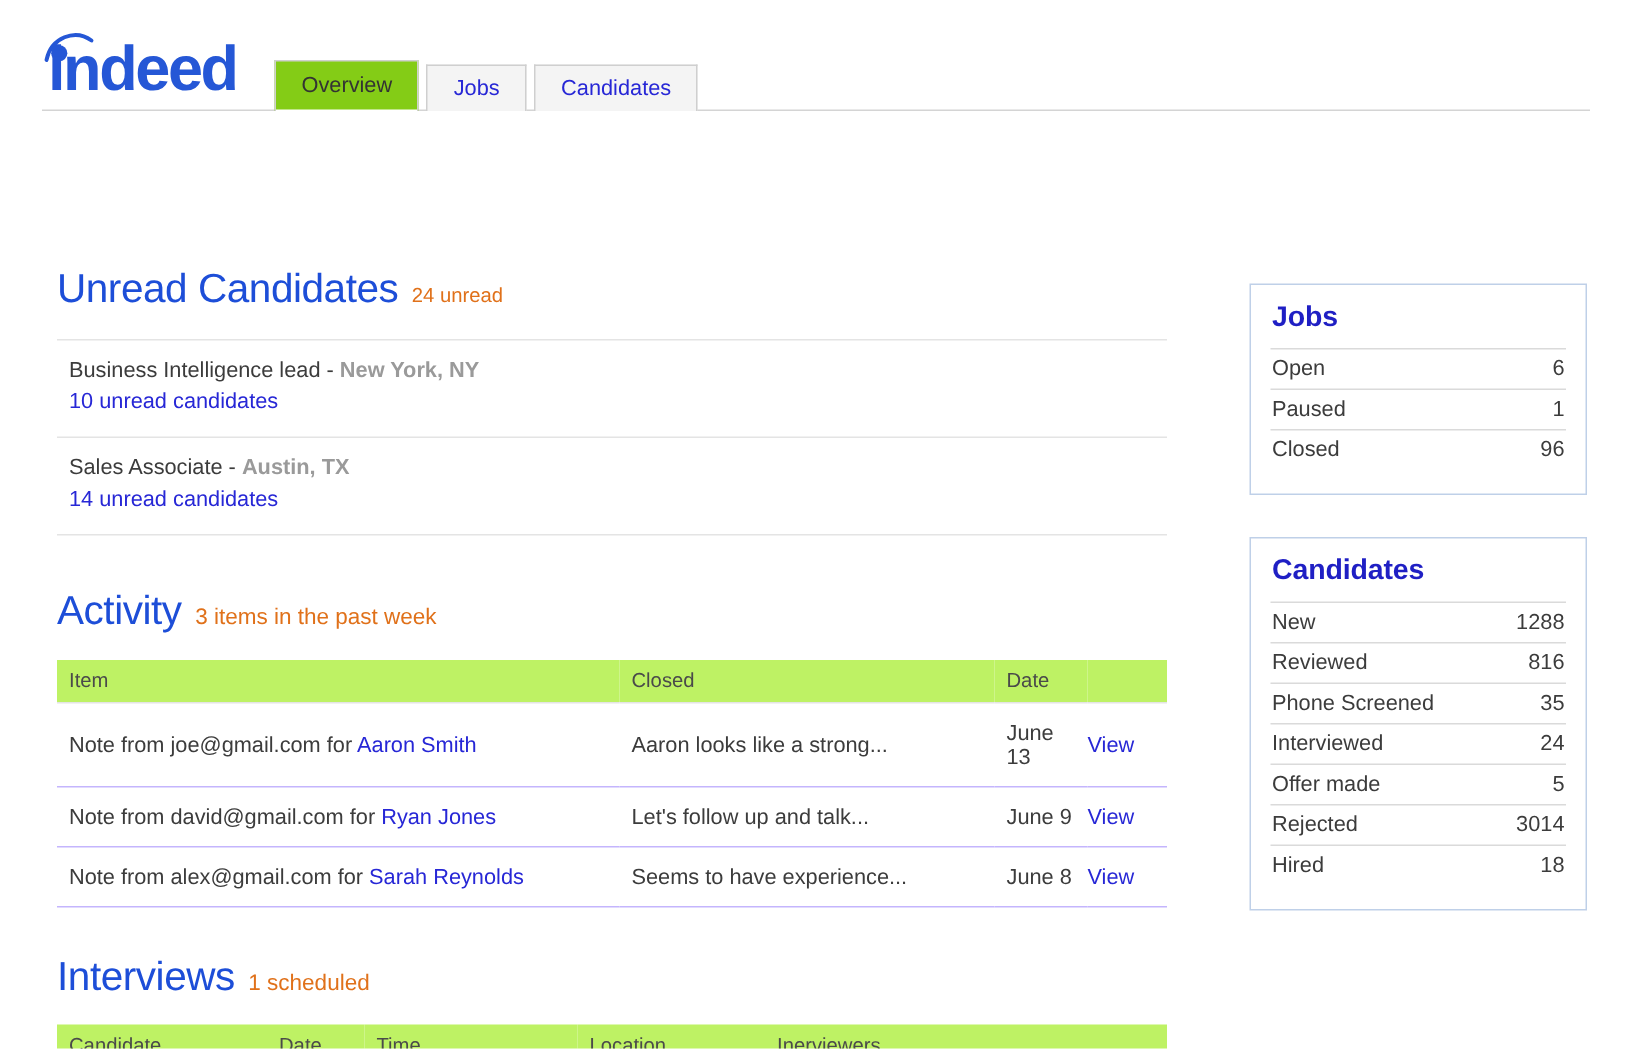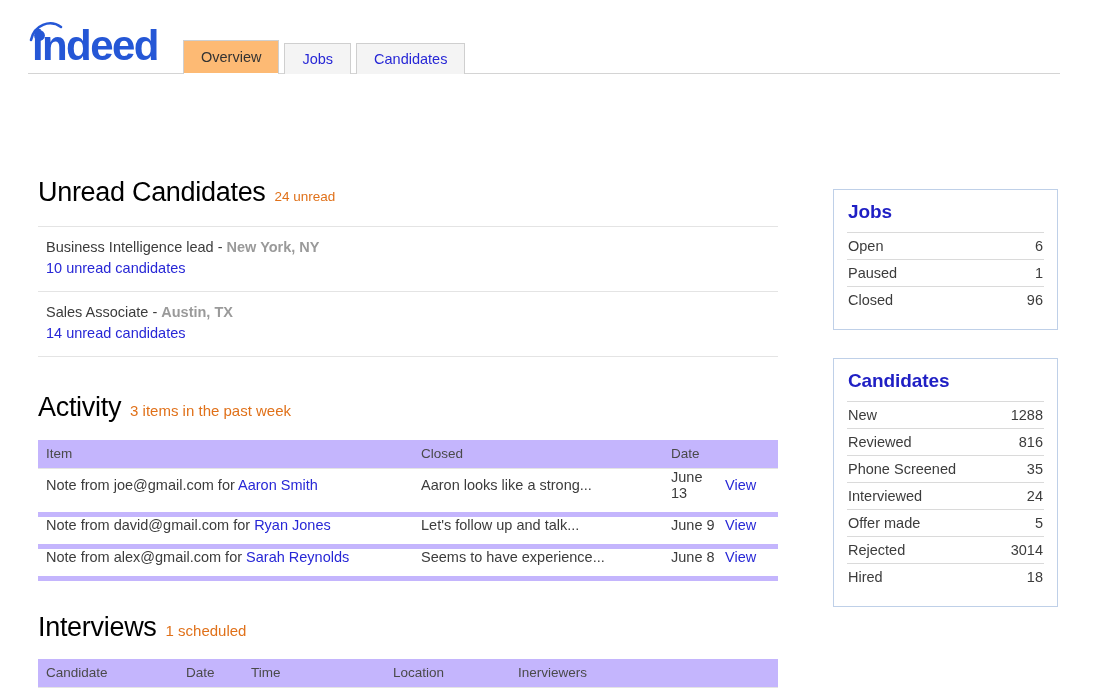--- a/index.html
+++ b/index.html
@@ -50,21 +50,21 @@
     font-size: 14.5px;
     border: 1px solid #cfcfcf;
     border-bottom: none;
     background: #f4f4f4;
     color: #2727d6;
     cursor: pointer;
     white-space: nowrap;
     line-height: 1;
   }
   .tab.active {
-    background: #fdba74;
+    background: #84cc16;
     color: #333333;
     height: 34px;
     position: relative;
     z-index: 4;
   }
   .tab.active::after {
     content: "";
     position: absolute;
     left: 0; right: 0;
     bottom: -1px;
@@ -105,21 +105,21 @@
   }
   .sec-head {
     display: flex;
     align-items: baseline;
     gap: 9px;
     white-space: nowrap;
   }
   .sec-title {
     font-size: 27px;
     font-weight: 400;
-    color: #000000;
+    color: #1d4ed8;
     letter-spacing: -0.3px;
     line-height: 1.1;
   }
   .sec-sub {
     font-size: 13.5px;
     color: #e0711a;
   }
   .sec-sub.small {
     font-size: 15px;
   }
@@ -152,33 +152,33 @@
   }
 
   
   .tbl {
     width: 740px;
     margin-top: 17px;
     border-collapse: collapse;
     table-layout: fixed;
   }
   .tbl th {
-    background: #c4b5fd;
+    background: #bef264;
     font-weight: 400;
     font-size: 13.5px;
     color: #4a4a4a;
     text-align: left;
     padding: 6px 6px 7px 8px;
     border-bottom: 1px solid #e4e4e4;
   }
   .tbl td {
     font-size: 14.5px;
     color: #3c3c3c;
-    padding: 0 6px 11px 8px;
-    border-bottom: 5px solid #c4b5fd;
+    padding: 12px 6px 11px 8px;
+    border-bottom: 1px solid #c4b5fd;
     vertical-align: middle;
   }
   .lnk {
     color: #2727d6;
     cursor: pointer;
   }
   .view-cell {
     padding-left: 0 !important;
   }
 

